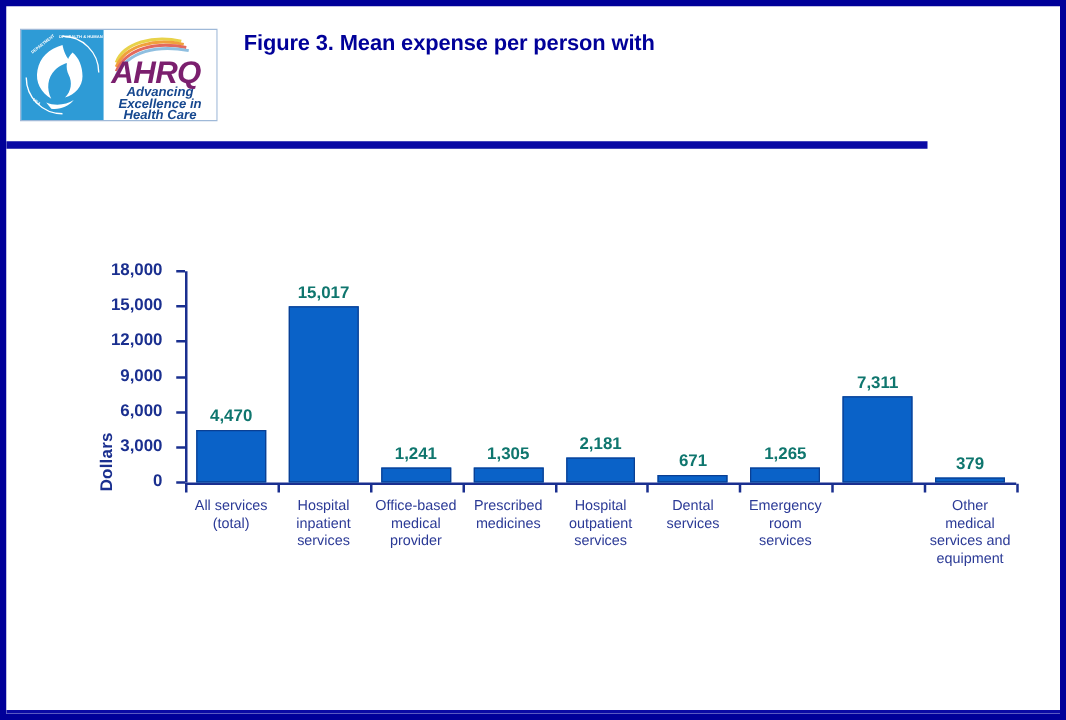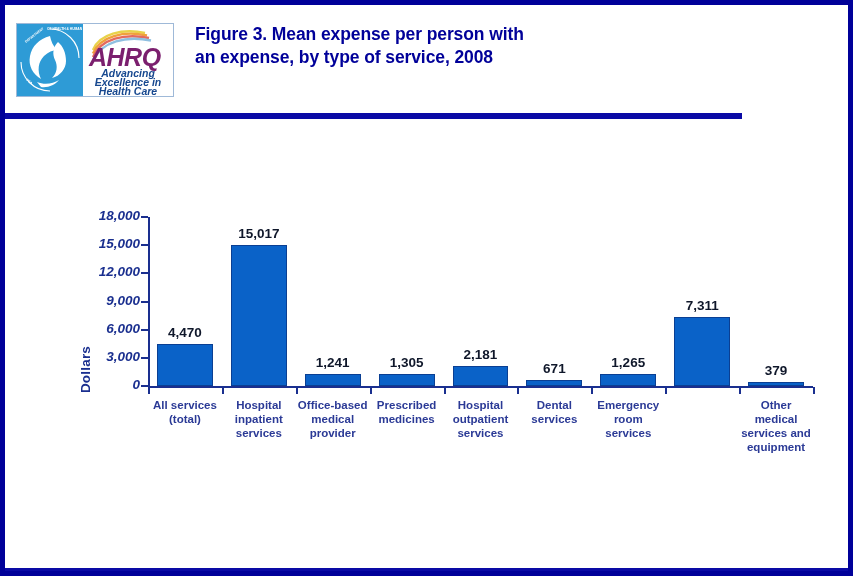--- a/index.html
+++ b/index.html
@@ -120,26 +120,25 @@
     position: absolute;
     left: -7px;
     width: 7px;
     height: 2px;
     background: #1a2f8f;
   }
   .ytick-label {
     position: absolute;
     right: 100%;
     top: -9px;
-    margin-right: 8px;
+    margin-right: 18px;
     white-space: nowrap;
     color: #1a2f8f;
     font-weight: bold;
     font-size: 13.5px;
-    font-style: italic;
   }
   .ytick-wrap {
     position: absolute;
     left: 0;
     width: 1px;
     height: 0;
   }
   .xtick {
     position: absolute;
     bottom: -8px;
@@ -165,34 +164,34 @@
     right: 9px;
     background: #0a62c8;
     border: 1px solid #0a3f93;
     box-sizing: border-box;
   }
   .bar-value {
     position: absolute;
     left: -10px;
     right: -10px;
     text-align: center;
-    color: #0f172a;
+    color: #0f766e;
     font-weight: bold;
     font-size: 13.5px;
     white-space: nowrap;
   }
   .xcat-label {
     position: absolute;
     top: 100%;
     margin-top: 12px;
     left: -6px;
     right: -6px;
     text-align: center;
     color: #2b3a96;
-    font-weight: bold;
+    font-weight: normal;
     font-size: 11.5px;
     line-height: 14px;
   }
 
   
   #source {
     position: absolute;
     left: 28px;
     top: 543px;
     color: #1a2f8f;
@@ -247,21 +246,20 @@
             <text x="45" y="53">Advancing</text>
             <text x="45" y="62">Excellence in</text>
             <text x="45" y="71">Health Care</text>
           </g>
         </svg>
       </div>
     </div>
 
     <div id="fig-title">
       <div>Figure 3. Mean expense per person with</div>
-      <div>an expense, by type of service, 2008</div>
     </div>
 
     <div id="header-rule"></div>
   </div>
 
   <div id="chart-area">
     <div id="ylabel">Dollars</div>
 
     <div id="plot">
       <div id="yaxis-line"></div>

